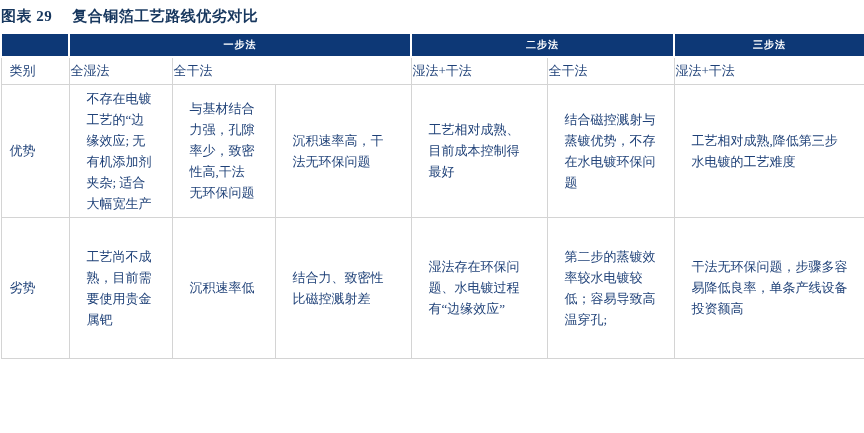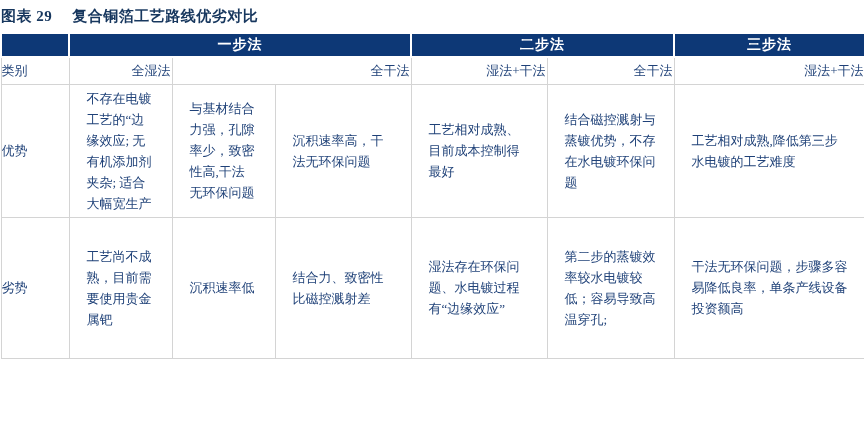--- a/index.html
+++ b/index.html
@@ -32,33 +32,33 @@
     font-size: 13px;
     color: var(--body-text, #1F4178);
     vertical-align: middle;
     box-sizing: border-box;
     overflow: hidden;
   }
   tr.hdr td {
     background: var(--header-bg, #0D3876);
     color: #ffffff;
     font-weight: bold;
-    font-size: 14px;
+    font-size: 10px;
     text-align: center;
     border: 2px solid #ffffff;
     height: 24px;
     letter-spacing: 1px;
   }
   tr.cat td, tr.route td {
     height: 27px;
-    text-align: right;
+    text-align: left;
   }
   td.rowlabel {
     text-align: left !important;
-    padding-left: 0;
+    padding-left: 8px;
   }
   tr.pros > td { height: 127px; }
   tr.cons > td { height: 141px; }
   td.longtext {
     text-align: left;
     padding: 3px 17px;
     line-height: 21px;
   }
   .footer {
     padding: 7px 0 0 1px;

